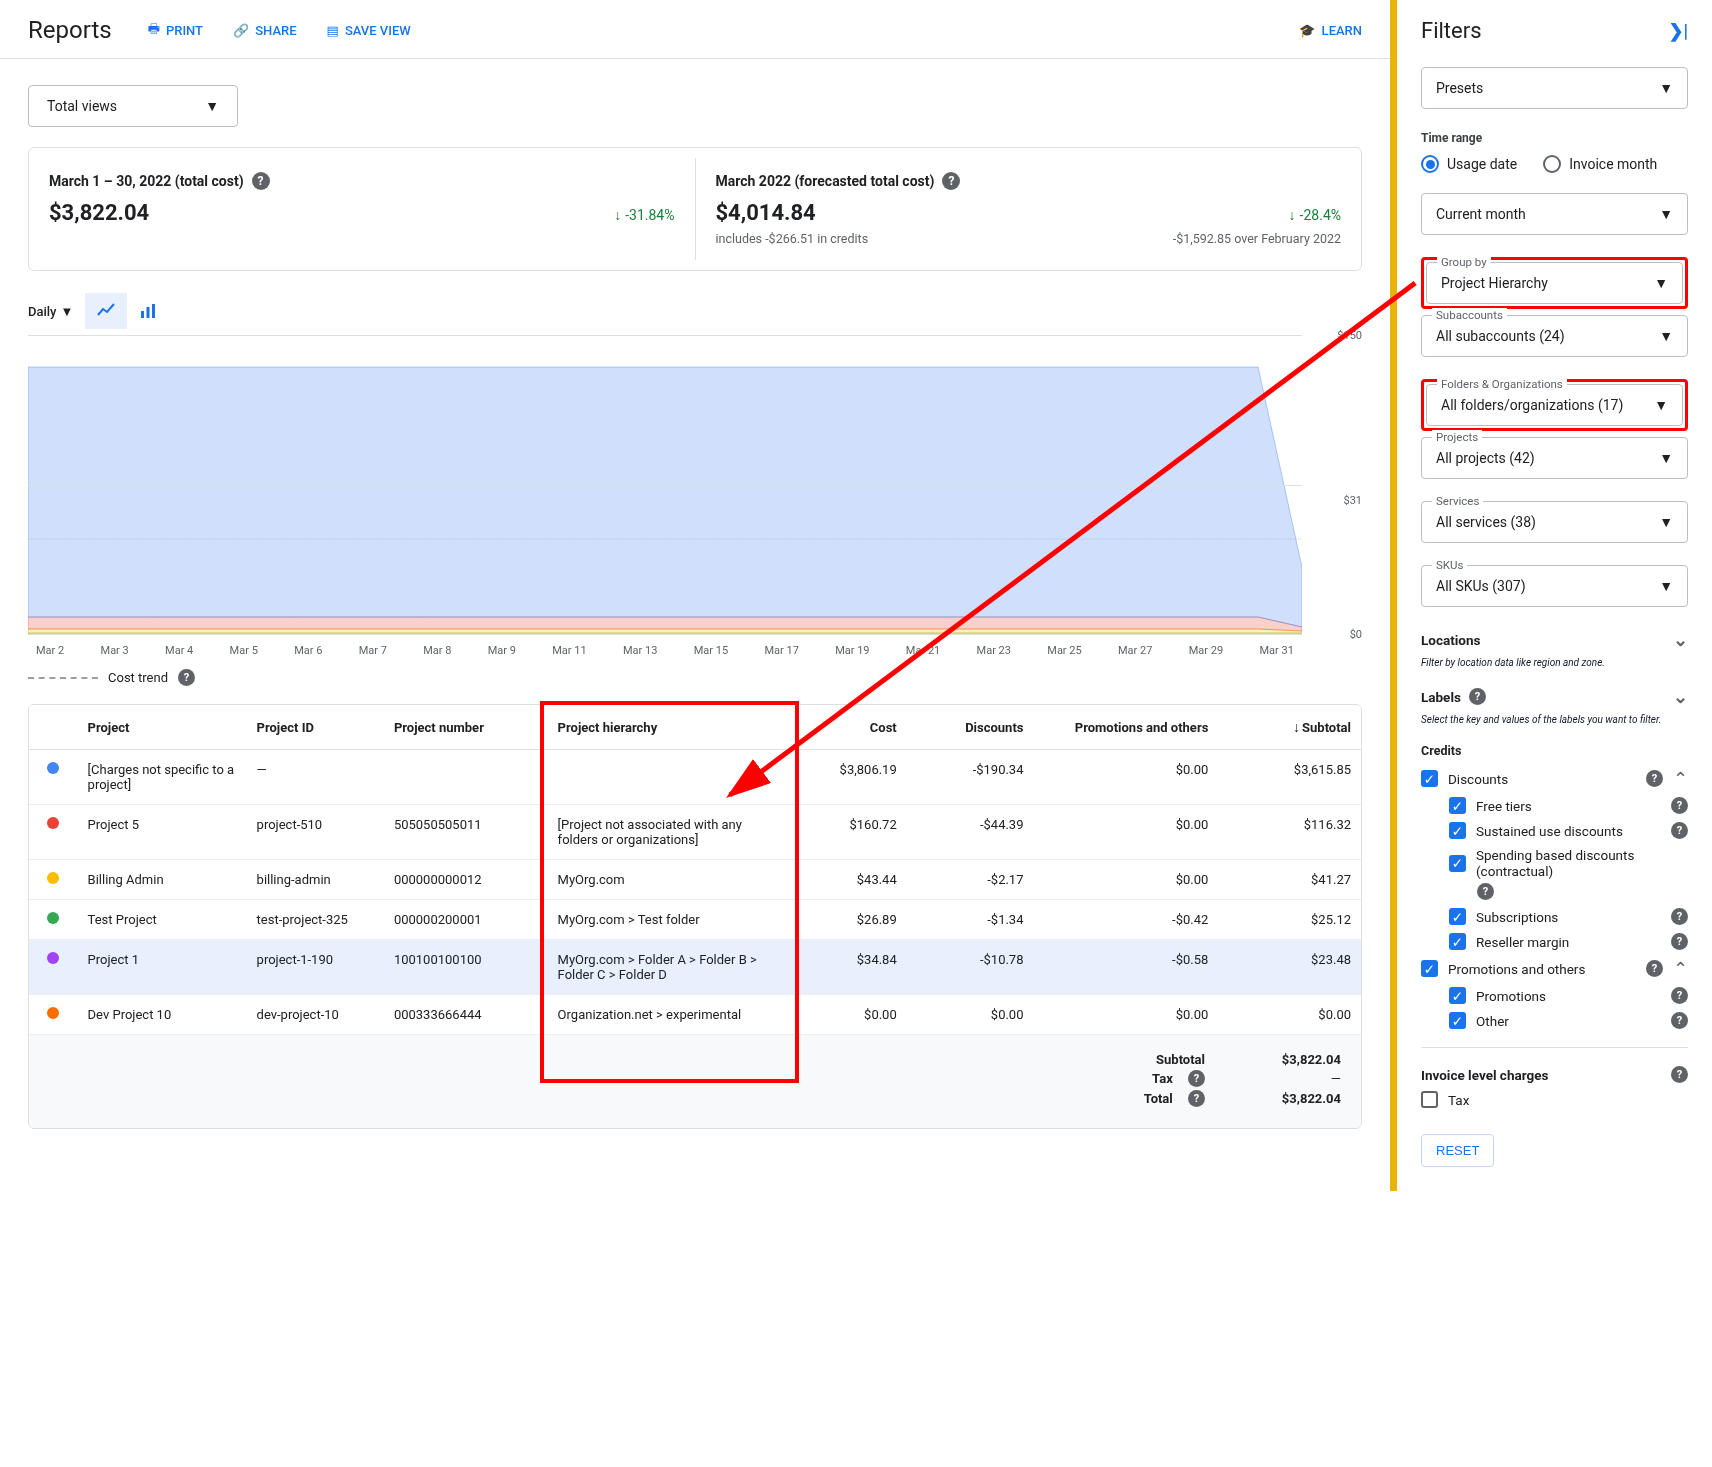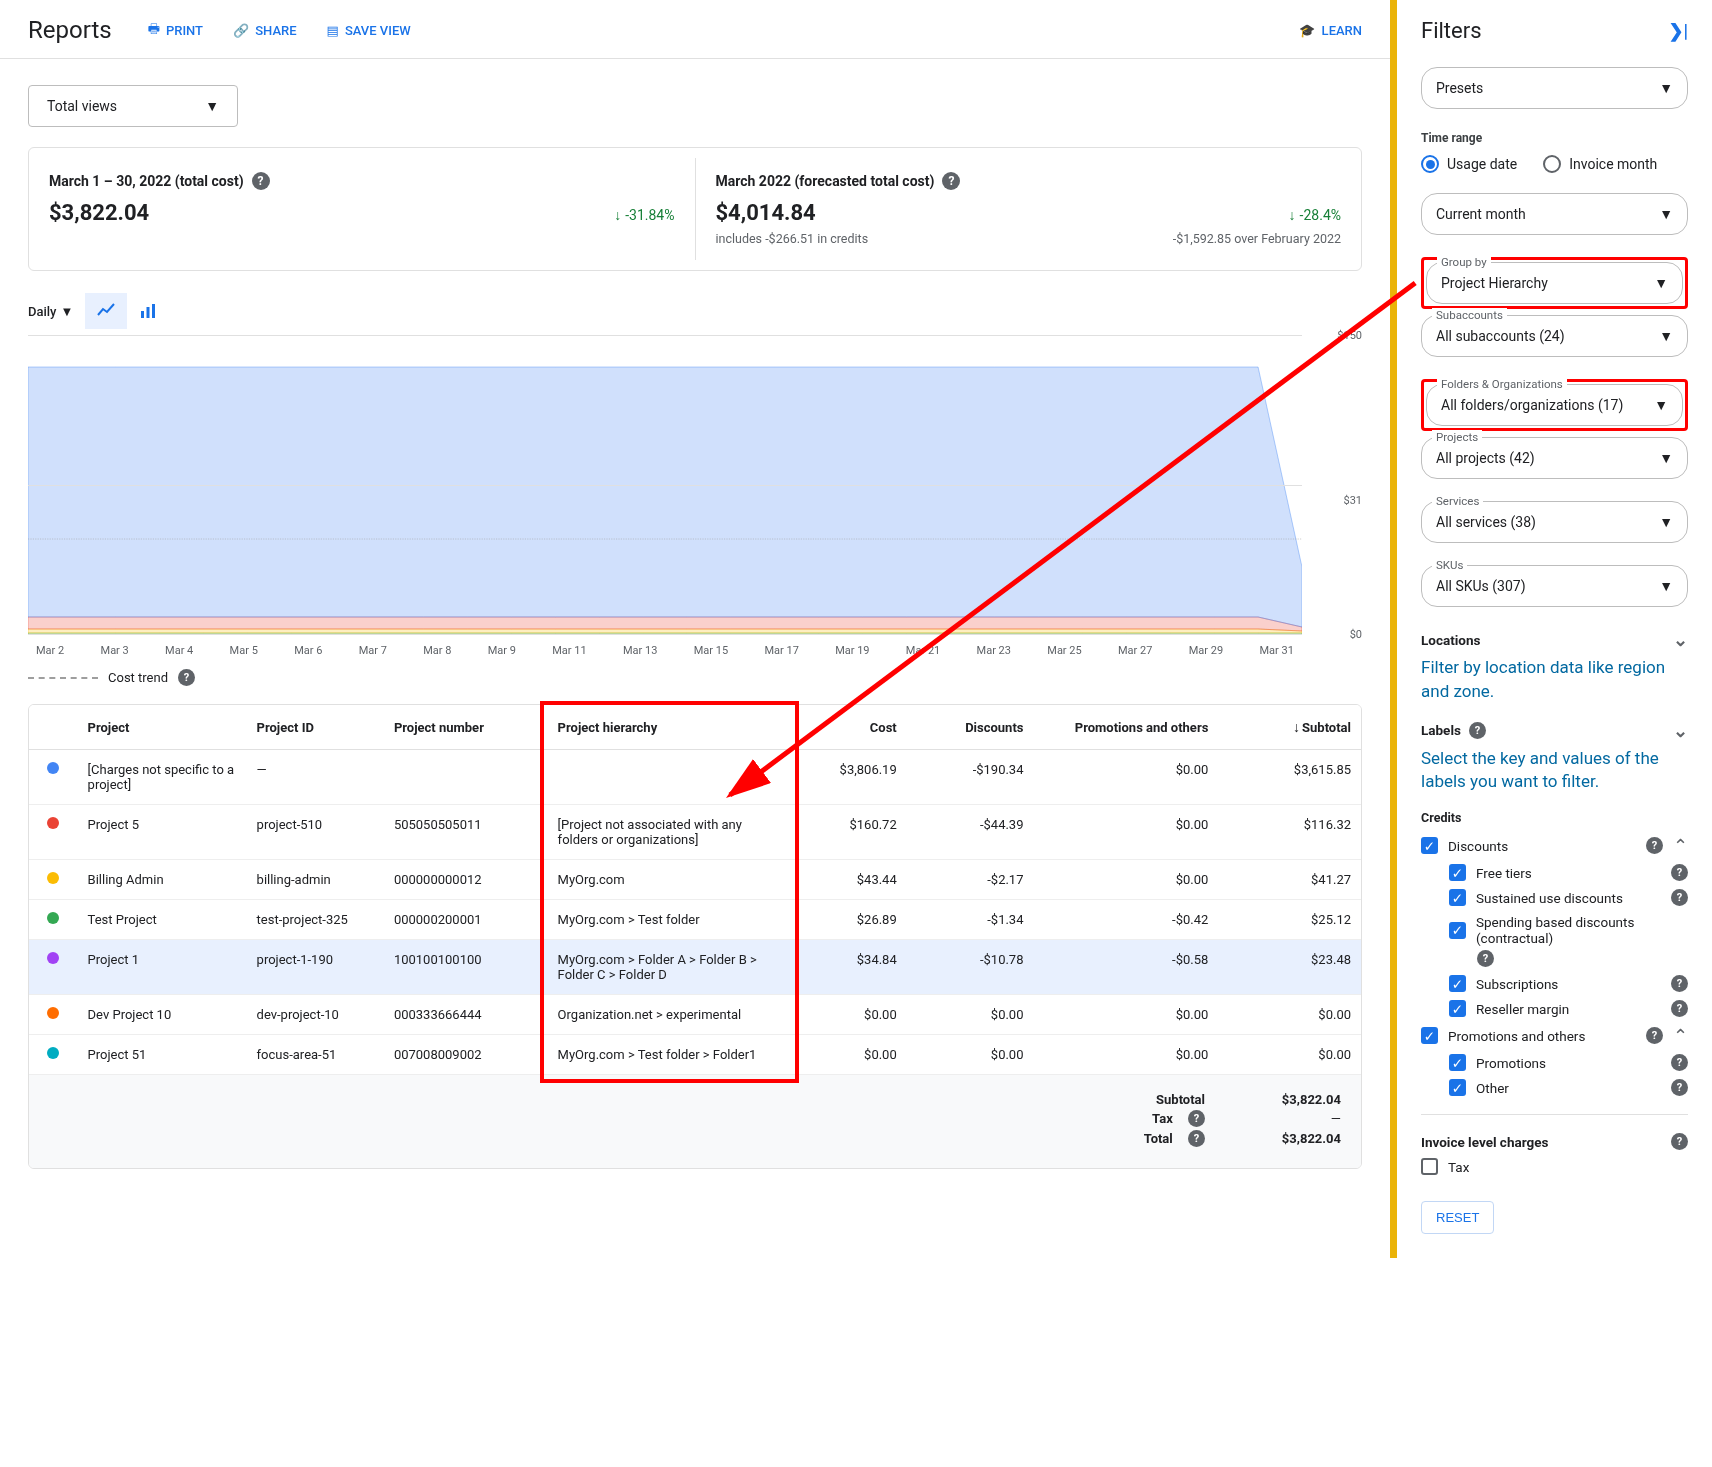--- a/index.html
+++ b/index.html
@@ -50,32 +50,32 @@
   tr.sel td { background:#e8f0fe;}
   .dot { width:12px; height:12px; border-radius:50%; display:inline-block;}
   .foot { background:#f8f9fa; padding:14px 20px 18px 20px; font-size:13px; }
   .foot-row { display:flex; justify-content:flex-end; align-items:center; gap:16px; margin:3px 0;}
   .foot-label { font-weight:700; display:flex; align-items:center; gap:6px;}
   .foot-val { width:120px; text-align:right; font-weight:400;}
   .foot-val-b { width:120px; text-align:right; font-weight:700;}
   
   .side h2 { font-size:22px; font-weight:400; margin:0 0 24px 0;}
   .collapse-icn { position:absolute; right:24px; top:20px; color:#1a73e8; cursor:pointer; font-size:18px; font-weight:700;}
-  .sel-box { border:1px solid #bdbdbd; border-radius:16px; padding:12px 14px; font-size:14px; display:flex; justify-content:space-between; align-items:center; cursor:pointer; margin-bottom:22px; position:relative;}
+  .sel-box { border:1px solid #bdbdbd; border-radius:4px; padding:12px 14px; font-size:14px; display:flex; justify-content:space-between; align-items:center; cursor:pointer; margin-bottom:22px; position:relative;}
   .sel-box .float-label { position:absolute; top:-8px; left:10px; background:#fff; padding:0 4px; font-size:11.5px; color:#5f6368;}
   .sec-label { font-size:12px; font-weight:700; color:#3c4043; margin-bottom:10px;}
   .radio-row { display:flex; gap:26px; margin-bottom:20px; align-items:center;}
   .radio-item { display:flex; align-items:center; gap:8px; font-size:14px; cursor:pointer;}
   .radio-o { width:18px; height:18px; border:2px solid #5f6368; border-radius:50%; display:inline-flex; align-items:center; justify-content:center;}
   .radio-o.on { border-color:#1a73e8;}
   .radio-o.on::after { content:""; width:9px; height:9px; background:#1a73e8; border-radius:50%;}
   .highlight-box { border:3.5px solid #ff0000; border-radius:4px; padding:2px; margin-bottom:6px;}
   .highlight-box .sel-box { margin-bottom:0; border-color:#bdbdbd;}
   .exp-head { display:flex; align-items:center; justify-content:space-between; font-size:13.5px; font-weight:700; margin:12px 0 10px 0; cursor:pointer;}
-  .sub-txt { font-size:17px; color:#0369a1; margin:-4px 0 16px 0; line-height:1.4;}
+  .sub-txt { font-size:10px; color:#0f172a; margin:-4px 0 16px 0; line-height:1.4;font-style:italic;}
   .sec-head { font-size:12.5px; font-weight:700; margin:16px 0 10px 0;}
   .cb-row { display:flex; align-items:center; gap:10px; margin:8px 0 8px 0; font-size:13.5px;}
   .cb-row.ind { margin-left:28px;}
   .cb { width:17px; height:17px; border-radius:3px; display:inline-flex; align-items:center; justify-content:center; flex-shrink:0;}
   .cb.on { background:#1a73e8; color:#fff;}
   .cb.off { border:2px solid #5f6368; }
   .cb-label { flex:1;}
   .chev { font-size:18px; color:#5f6368;}
   .reset-btn { border:1px solid #c2d7f5; color:#1a73e8; font-weight:500; padding:8px 14px; border-radius:4px; background:#fff; cursor:pointer; font-size:13px;}
   .divider { border-top:1px solid #e0e0e0; margin:18px 0;}
@@ -308,31 +308,20 @@
                 <td style="text-align:center"><span class="dot" style="background:#ff6d01"></span></td>
                 <td>Dev Project 10</td>
                 <td>dev-project-10</td>
                 <td>000333666444</td>
                 <td>Organization.net &gt; experimental</td>
                 <td class="num">$0.00</td>
                 <td class="num">$0.00</td>
                 <td class="num">$0.00</td>
                 <td class="num">$0.00</td>
               </tr>
-              <tr>
-                <td style="text-align:center"><span class="dot" style="background:#00acc1"></span></td>
-                <td>Project 51</td>
-                <td>focus-area-51</td>
-                <td>007008009002</td>
-                <td>MyOrg.com &gt; Test folder &gt; Folder1</td>
-                <td class="num">$0.00</td>
-                <td class="num">$0.00</td>
-                <td class="num">$0.00</td>
-                <td class="num">$0.00</td>
-              </tr>
             </tbody>
         </table>
         <div class="foot">
           <div class="foot-row">
             <span class="foot-label">Subtotal</span>
             <span class="foot-val-b">$3,822.04</span>
           </div>
           <div class="foot-row">
             <span class="foot-label"><span>Tax</span>&nbsp;<span class="help-icn" style="width:17px;height:17px;font-size:11px">?</span></span>
             <span class="foot-val">—</span>

